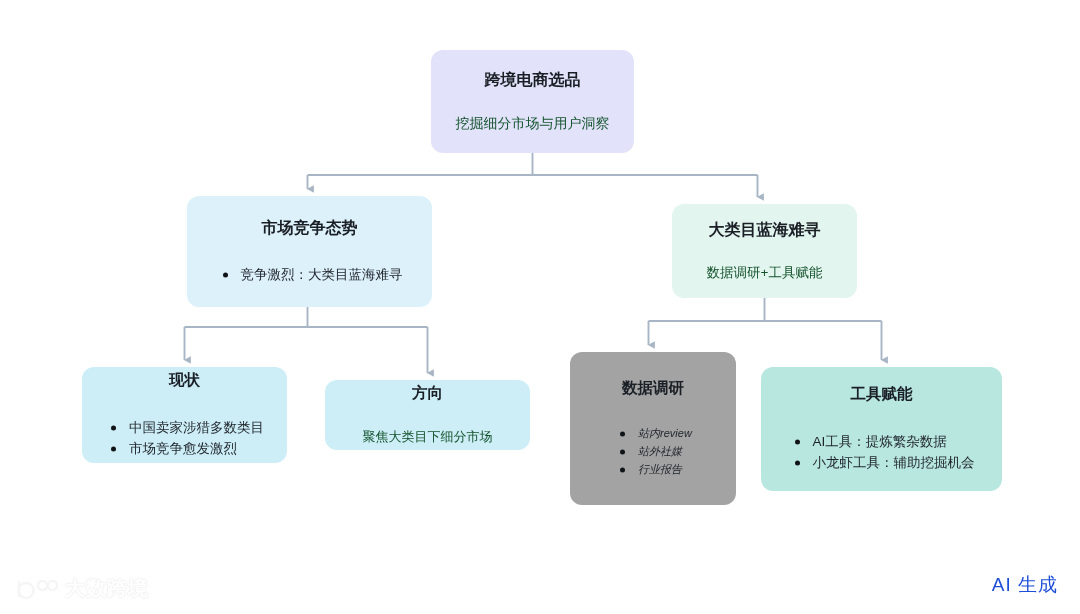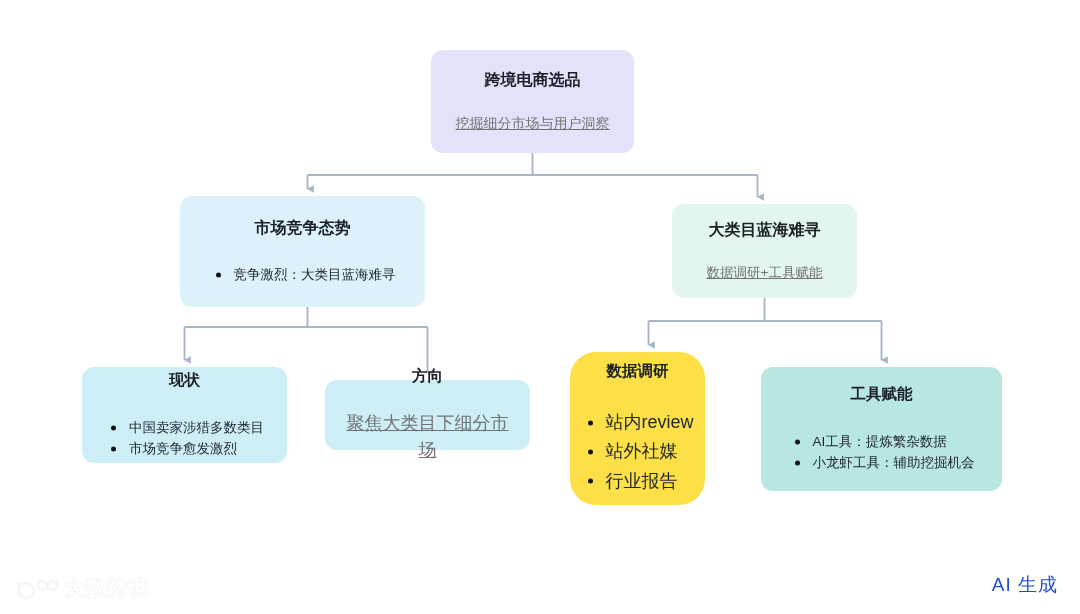--- a/index.html
+++ b/index.html
@@ -37,25 +37,24 @@
     padding: 0 14px;
     gap: 14px;
   }
   .node-title {
     font-weight: bold;
     color: #1a1f26;
     text-align: center;
     line-height: 1.35;
   }
   .node-sub {
-    color: #737373;
+    color: #14532d;
     text-align: center;
     line-height: 1.5;
     margin-top: 9px;
-    text-decoration: underline;
   }
   .bullets {
     margin: 12px 0 0 0;
     padding: 0 0 0 4px;
     list-style: none;
     align-self: center;
   }
   .bullets li {
     position: relative;
     padding-left: 20px;
@@ -70,39 +69,39 @@
     top: 50%;
     transform: translateY(-50%);
     width: 5px;
     height: 5px;
     border-radius: 50%;
     background: #111417;
   }
 
   
   #node-root   { left: 431px; top: 50px;  width: 203px; height: 103px; background: #e2e3fb; }
-  #node-market { left: 180px; top: 196px; width: 245px; height: 111px; background: #ddf1fb; }
+  #node-market { left: 187px; top: 196px; width: 245px; height: 111px; background: #ddf1fb; }
   #node-insight{ left: 672px; top: 204px; width: 185px; height: 94px;  background: #e3f5ef; }
   #node-current{ left: 82px;  top: 367px; width: 205px; height: 96px; background: #cdeef7; }
   #node-direct { left: 325px; top: 380px; width: 205px; height: 70px;  background: #cdeef7; }
-  #node-research{left: 570px; top: 352px; width: 135px; height: 153px; background: #fde047; border-radius: 26px; }
+  #node-research{left: 570px; top: 352px; width: 166px; height: 153px; background: #a3a3a3; }
   #node-tools  { left: 761px; top: 367px; width: 241px; height: 124px; background: #b8e7e0; }
 
   #node-root .node-title    { font-size: 16px; }
   #node-root .node-sub      { font-size: 14px; }
   #node-market .node-title  { font-size: 16px; }
   #node-market .bullets li  { font-size: 13.5px; }
   #node-insight .node-title { font-size: 16px; }
   #node-insight .node-sub   { font-size: 13.5px; }
   #node-current .node-title { font-size: 15.5px; }
   #node-current .bullets li { font-size: 13.5px; }
   #node-direct .node-title  { font-size: 15.5px; }
-  #node-direct .node-sub    { font-size: 18px; }
+  #node-direct .node-sub    { font-size: 13px; }
   #node-research .node-title{ font-size: 15.5px; }
-  #node-research .bullets li{ font-size: 18px; }
+  #node-research .bullets li{ font-size: 11px; font-style: italic; }
   #node-tools .node-title   { font-size: 15.5px; }
   #node-tools .bullets li   { font-size: 13.5px; }
 
   
   #logo-watermark {
     position: absolute;
     left: 14px;
     bottom: 12px;
     display: flex;
     align-items: center;

